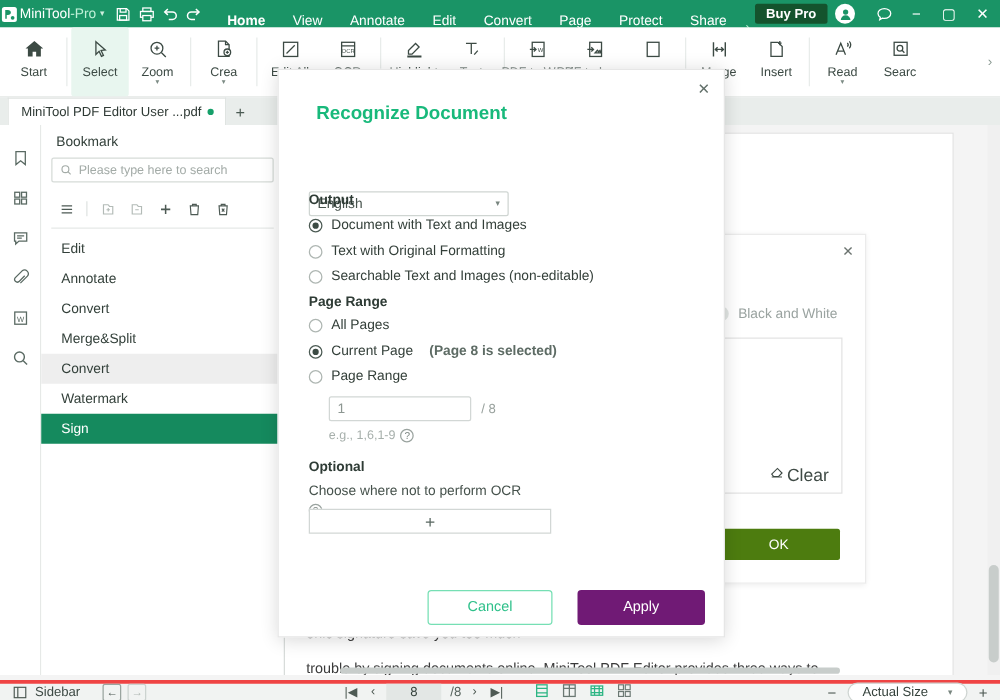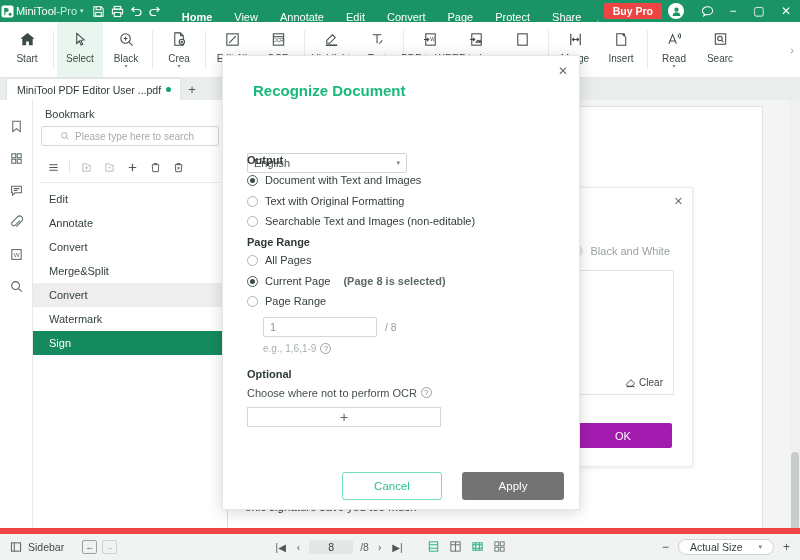--- a/index.html
+++ b/index.html
@@ -46,21 +46,21 @@
     display: flex; align-items: flex-end; height: 34px; margin-left: 6px;
   }
   .tb-menu-item {
     padding: 0 11px; height: 22px; line-height: 22px;
     font-size: 11px; color: #ffffff; white-space: nowrap;
   }
   .tb-menu-item.active { font-weight: bold; }
   .tb-more { font-size: 10px; color: #b9ecd3; padding: 0 4px; }
   .tb-right { margin-left: auto; display: flex; align-items: center; height: 22px; }
   .buypro {
-    background: #ef4444; color: #ffffff; font-size: 10.5px; font-weight: bold;
+    background: #14532d; color: #ffffff; font-size: 10.5px; font-weight: bold;
     padding: 2px 9px; border-radius: 2px; margin-right: 6px; white-space: nowrap;
   }
   .avatar {
     width: 16px; height: 16px; border-radius: 50%; background: #ffffff;
     display: flex; align-items: center; justify-content: center; margin-right: 10px;
   }
   .tb-icon {
     width: 26px; height: 22px; display: flex; align-items:center; justify-content:center;
     font-size: 12px; color: #ffffff;
   }
@@ -136,21 +136,21 @@
     width: 195px; height: 440px;
     background: #ffffff;
     border-right: 1px solid #d8dcda;
   }
   .bm-title {
     padding: 8px 0 6px 12px; font-size: 11px; color: #33403a;
   }
   .bm-search {
     margin: 0 8px; height: 20px;
     border: 1px solid #d6dbd8; border-radius: 2px;
-    display: flex; align-items: center; gap: 5px; padding: 0 18px;
+    display: flex; align-items: center; gap: 5px; padding: 0 6px;
     font-size: 10px; color: #a3aba7;
   }
   .bm-tools {
     margin: 8px 8px 0 8px; padding: 4px 0 6px 2px;
     border-bottom: 1px solid #e6e9e7;
     display: flex; align-items: center; gap: 3px;
   }
   .bm-tool {
     width: 20px; height: 18px; display: flex; align-items: center; justify-content: center;
     color: #4d5a54;
@@ -218,34 +218,34 @@
     width: 362px; height: 125px;
     border: 1px solid #e3e3e3;
   }
   .dashbox {
     position: absolute; top: 6px; left: 6px;
     width: 44px; height: 42px;
     border: 1px dashed #cfcfcf;
   }
   .clear {
     position: absolute; bottom: 6px; right: 10px;
-    display: flex; align-items: flex-end; gap: 3px;
-    font-size: 10px; color: #3f4a45;
+    display: flex; align-items: flex-start; gap: 3px;
+    font-size: 14px; color: #3f4a45;
   }
   .sign-actions {
     position: absolute; bottom: 18px; right: 20px;
     display: flex; align-items: center; gap: 12px;
   }
   .btn-cancel-inner {
     width: 76px; height: 25px; background: #f3f5f4;
     color: #1fb178; font-size: 11px;
     display: flex; align-items: center; justify-content: center;
   }
   .btn-ok {
-    width: 98px; height: 25px; background: #a21caf; color: #ffffff;
+    width: 98px; height: 25px; background: #4d7c0f; color: #ffffff;
     font-size: 11px; border-radius: 2px;
     display: flex; align-items: center; justify-content: center;
   }
 
   
   .vscroll {
     position: absolute; top: 100px; right: 0;
     width: 10px; height: 440px; background: #f0f0f0;
   }
   .vscroll-thumb {
@@ -318,31 +318,31 @@
     position: absolute; bottom: 18px; right: 22px;
     display: flex; align-items: center; gap: 20px;
   }
   .btn-outline {
     width: 100px; height: 28px; border: 1px solid #76dfb4; border-radius: 3px;
     color: #2ec08a; font-size: 11.5px;
     display: flex; align-items: center; justify-content: center;
     background: #ffffff;
   }
   .btn-primary {
-    width: 102px; height: 28px; background: #737373; border-radius: 3px;
+    width: 102px; height: 28px; background: #701a75; border-radius: 3px;
     color: #ffffff; font-size: 11.5px;
     display: flex; align-items: center; justify-content: center;
   }
 
   
   .statusbar {
     position: absolute; bottom: 0; left: 0;
-    width: 800px; height: 32px;
+    width: 800px; height: 16px;
     background: #f1f3f2;
-    border-top: 6px solid #ef4444;
+    border-top: 3px solid #ef4444;
     display: flex; align-items: center;
     font-size: 10.5px; color: #3e4a45;
   }
   .sb-sidebar { display: flex; align-items: center; gap: 6px; margin-left: 10px; }
   .sb-nav { display: flex; align-items: center; gap: 5px; margin-left: 18px; }
   .sb-arrow {
     width: 15px; height: 14px; border: 1px solid #9aa5a0; border-radius: 2px;
     display: flex; align-items: center; justify-content: center;
     font-size: 9px; color: #4a5650;
   }
@@ -467,21 +467,21 @@
       </div>
       <div class="rb-lbl">Select</div>
     </div>
     <div class="rb-btn">
       <div class="rb-ico">
         <svg width="17" height="17" viewBox="0 0 18 18" fill="none" stroke="#3c4a44" stroke-width="1.1">
             <circle cx="8" cy="8" r="5"></circle>
             <path d="M11.7 11.7L15.5 15.5M6 8h4M8 6v4"></path>
           </svg>
       </div>
-      <div class="rb-lbl">Black</div>
+      <div class="rb-lbl">Zoom</div>
       <div class="rb-car">▾</div>
     </div>
     <div class="rb-sep"></div>
     <div class="rb-btn">
       <div class="rb-ico">
         <svg width="17" height="17" viewBox="0 0 18 18" fill="none" stroke="#3c4a44" stroke-width="1.1">
             <path d="M4 2h6l3 3v10H4V2z"></path>
             <path d="M10 2v3h3"></path>
             <circle cx="11.5" cy="11.5" r="2.8" fill="#ffffff"></circle>
             <path d="M10.2 11.5h2.6M11.5 10.2v2.6"></path>
@@ -804,21 +804,21 @@
   </div>
   <div class="m-section" style="top:343px; left:263px;">
     <div class="hint">
       <span>e.g., 1,6,1-9</span>
       <span class="qmark">?</span>
     </div>
   </div>
 
   <div class="m-section m-label" style="top:368px;">Optional</div>
   <div class="m-section" style="top:387px;">
-    <div class="hint" style="color:#46524c; font-size:11px;">
+    <div class="hint" style="color:#46524c; font-size:11px;flex-direction:column;">
       <span>Choose where not to perform OCR</span>
       <span class="qmark">?</span>
     </div>
   </div>
   <div class="m-section" style="top:407px;">
     <div class="plusbox">
         <span>+</span>
       </div>
   </div>
 

